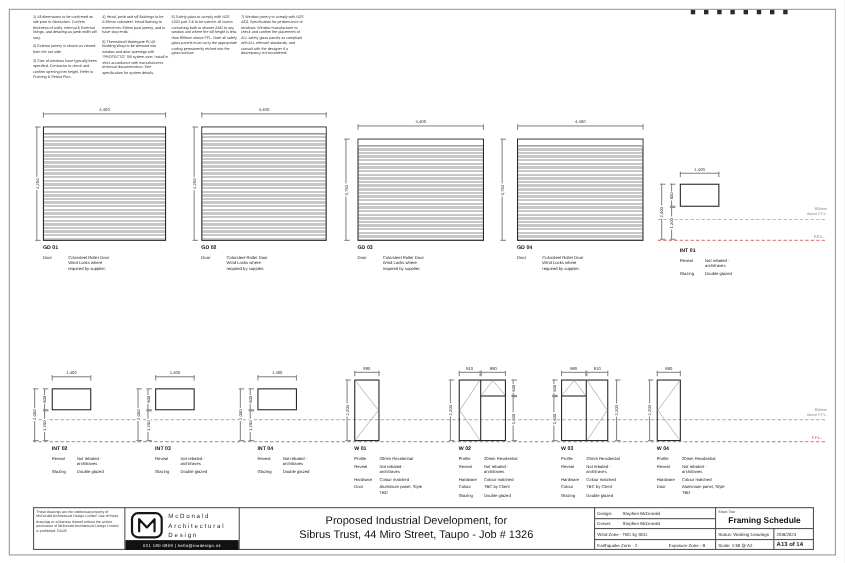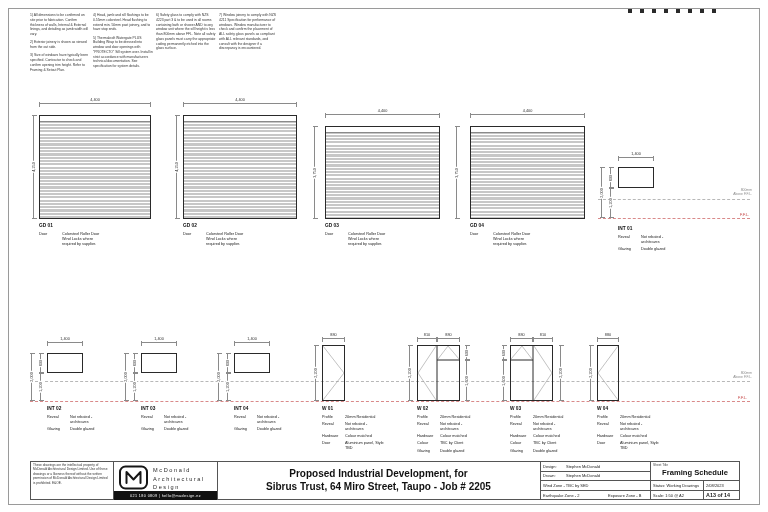--- a/index.html
+++ b/index.html
@@ -33,21 +33,21 @@
   .uname{font-size:4.8px;font-weight:bold;margin-bottom:3px;color:#111;}
   .crow{display:grid;grid-template-columns:23px 1fr;margin-bottom:2.2px;}
   .pre{white-space:pre-line;}
   
   .tb{position:absolute;box-sizing:border-box;border:1px solid #555;}
   .tbcell{position:absolute;box-sizing:border-box;font-size:4px;color:#222;}
   .tbline{position:absolute;background:#555;}
   #copyright{font-size:3.2px;line-height:1.4;color:#333;}
   .coname{font-size:5.6px;letter-spacing:1.6px;color:#2a2a2a;line-height:1.55;}
   #phonebar{background:#111;color:#fff;font-size:3.7px;letter-spacing:0.4px;display:flex;align-items:center;justify-content:center;}
-  #bigtitle{text-align:center;font-weight:bold;font-size:10px;line-height:13px;color:#111;}
+  #bigtitle{text-align:center;font-weight:normal;font-size:10px;line-height:13px;color:#111;}
   .sheettitlelab{font-size:3.2px;color:#444;}
   .sheettitle{font-size:7.6px;font-weight:bold;text-align:center;color:#111;}
   .b{font-weight:bold;}
 </style>
 </head>
 <body>
 
 <div id="sheet">
   <div id="frame"></div>
 
@@ -441,21 +441,21 @@
   </svg>
   <div class="tbcell coname" style="left:153px;top:466px;width:64px;">
     <div>McDonald</div>
     <div>Architectural</div>
     <div>Design</div>
   </div>
   <div class="tbcell" id="phonebar" style="left:114px;top:491px;width:103px;height:9px;">021 180 0809 | hello@madesign.nz</div>
 
   <div class="tbcell" id="bigtitle" style="left:219px;top:467px;width:319px;">
     <div>Proposed Industrial Development, for</div>
-    <div>Sibrus Trust, 64 Miro Street, Taupo - Job # 2205</div>
+    <div>Sibrus Trust, 44 Miro Street, Taupo - Job # 1326</div>
   </div>
 
   <div class="tbline" style="left:540px;top:470.5px;width:110px;height:1px;"></div>
   <div class="tbline" style="left:540px;top:480px;width:200px;height:1px;"></div>
   <div class="tbline" style="left:540px;top:490px;width:200px;height:1px;"></div>
   <div class="tbline" style="left:650px;top:461px;width:1px;height:39px;"></div>
   <div class="tbline" style="left:703px;top:480px;width:1px;height:20px;"></div>
 
   <div class="tbcell" style="left:543px;top:463.5px;">Design:</div>
   <div class="tbcell" style="left:566px;top:463.5px;">Stephen McDonald</div>

